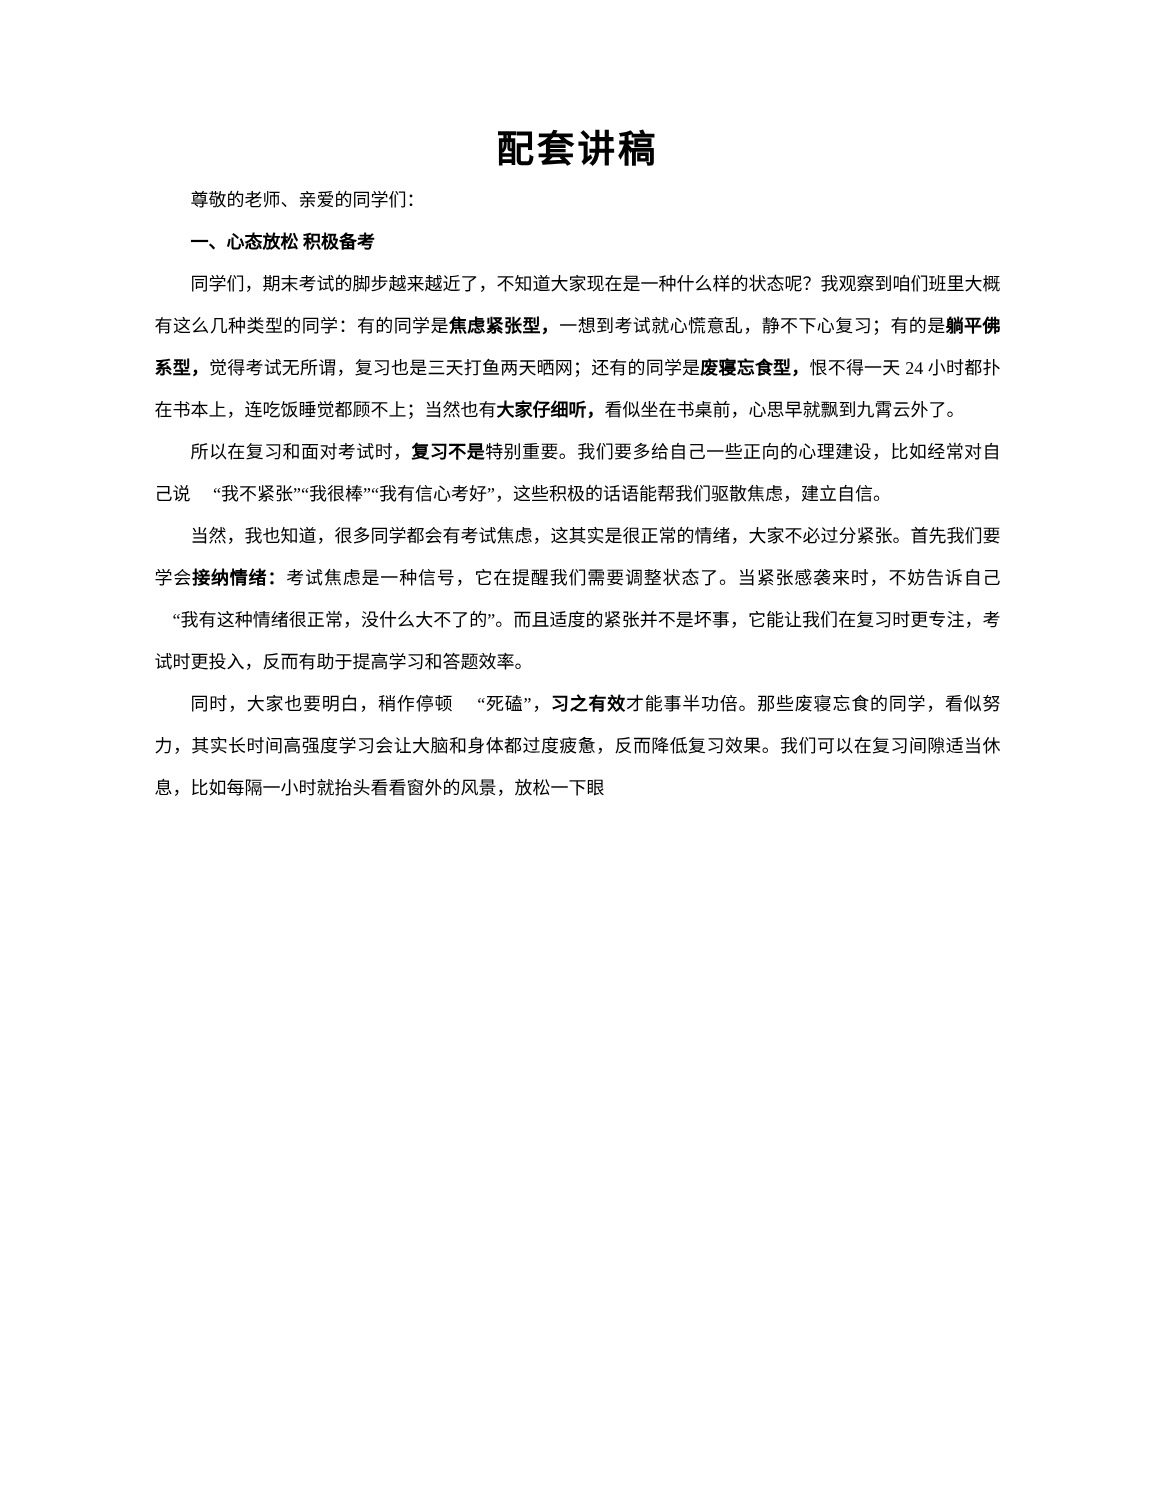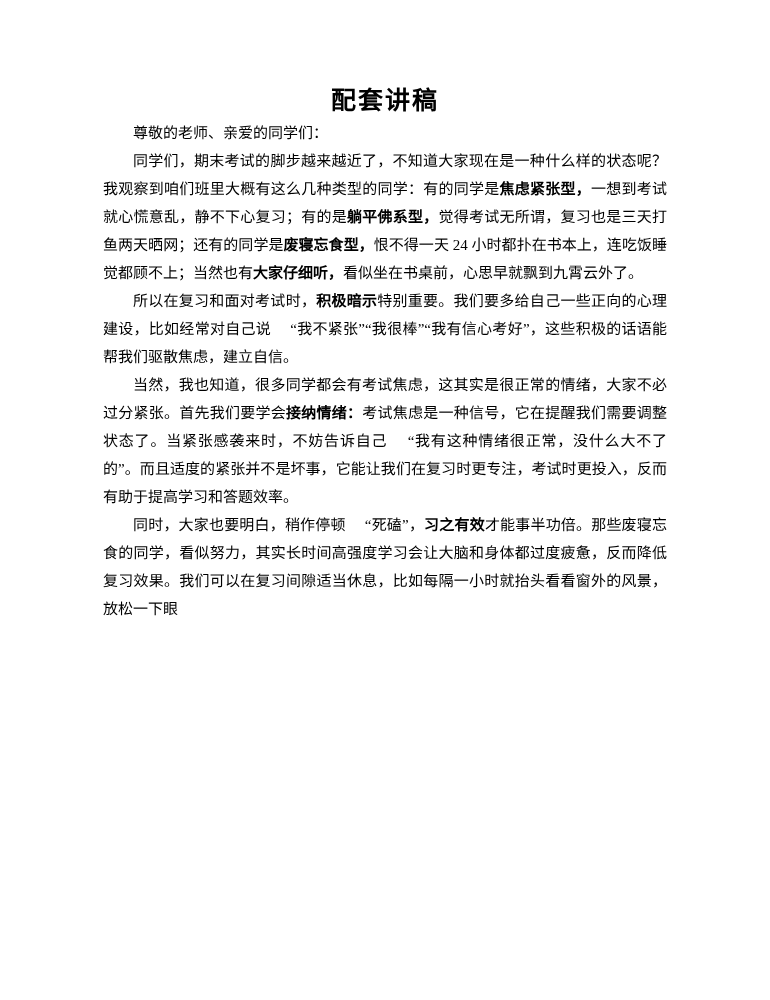--- a/index.html
+++ b/index.html
@@ -22,38 +22,39 @@
   .doc-title {
     margin: 83px 0 0 0;
     font-size: 25px;
     line-height: 36px;
     font-weight: 700;
     text-align: center;
     letter-spacing: 2px;
   }
   .doc-body p {
     margin: 0;
-    font-size: 15px;
+    font-size: 12px;
     line-height: 28px;
     text-align: justify;
     text-justify: inter-ideograph;
     text-indent: 2em;
   }
   .doc-body p.heading {
     font-weight: 700;
   }
   .doc-body span.bold {
     font-weight: 700;
   }
 </style>
 </head>
 <body>
 
 <div class="page">
   <h1 class="doc-title">配套讲稿</h1>
   <div class="doc-body">
       <p class="para"><span>尊敬的老师、亲爱的同学们：</span></p>
+      <p class="heading"><span class="bold">一、心态放松 积极备考</span></p>
       <p class="para"><span>同学们，期末考试的脚步越来越近了，不知道大家现在是一种什么样的状态呢？我观察到咱们班里大概有这么几种类型的同学：有的同学是</span><span class="bold">焦虑紧张型，</span><span>一想到考试就心慌意乱，静不下心复习；有的是</span><span class="bold">躺平佛系型，</span><span>觉得考试无所谓，复习也是三天打鱼两天晒网；还有的同学是</span><span class="bold">废寝忘食型，</span><span>恨不得一天 24 小时都扑在书本上，连吃饭睡觉都顾不上；当然也有</span><span class="bold">大家仔细听，</span><span>看似坐在书桌前，心思早就飘到九霄云外了。</span></p>
-      <p class="para"><span>所以在复习和面对考试时，</span><span class="bold">积极暗示</span><span>特别重要。我们要多给自己一些正向的心理建设，比如经常对自己说 　“我不紧张”“我很棒”“我有信心考好”，这些积极的话语能帮我们驱散焦虑，建立自信。</span></p>
+      <p class="para"><span>所以在复习和面对考试时，</span><span class="bold">复习不是</span><span>特别重要。我们要多给自己一些正向的心理建设，比如经常对自己说 　“我不紧张”“我很棒”“我有信心考好”，这些积极的话语能帮我们驱散焦虑，建立自信。</span></p>
       <p class="para"><span>当然，我也知道，很多同学都会有考试焦虑，这其实是很正常的情绪，大家不必过分紧张。首先我们要学会</span><span class="bold">接纳情绪：</span><span>考试焦虑是一种信号，它在提醒我们需要调整状态了。当紧张感袭来时，不妨告诉自己 　“我有这种情绪很正常，没什么大不了的”。而且适度的紧张并不是坏事，它能让我们在复习时更专注，考试时更投入，反而有助于提高学习和答题效率。</span></p>
       <p class="para"><span>同时，大家也要明白，稍作停顿 　“死磕”，</span><span class="bold">习之有效</span><span>才能事半功倍。那些废寝忘食的同学，看似努力，其实长时间高强度学习会让大脑和身体都过度疲惫，反而降低复习效果。我们可以在复习间隙适当休息，比如每隔一小时就抬头看看窗外的风景，放松一下眼</span></p>
     </div>
 </div>
 
 </body></html>

